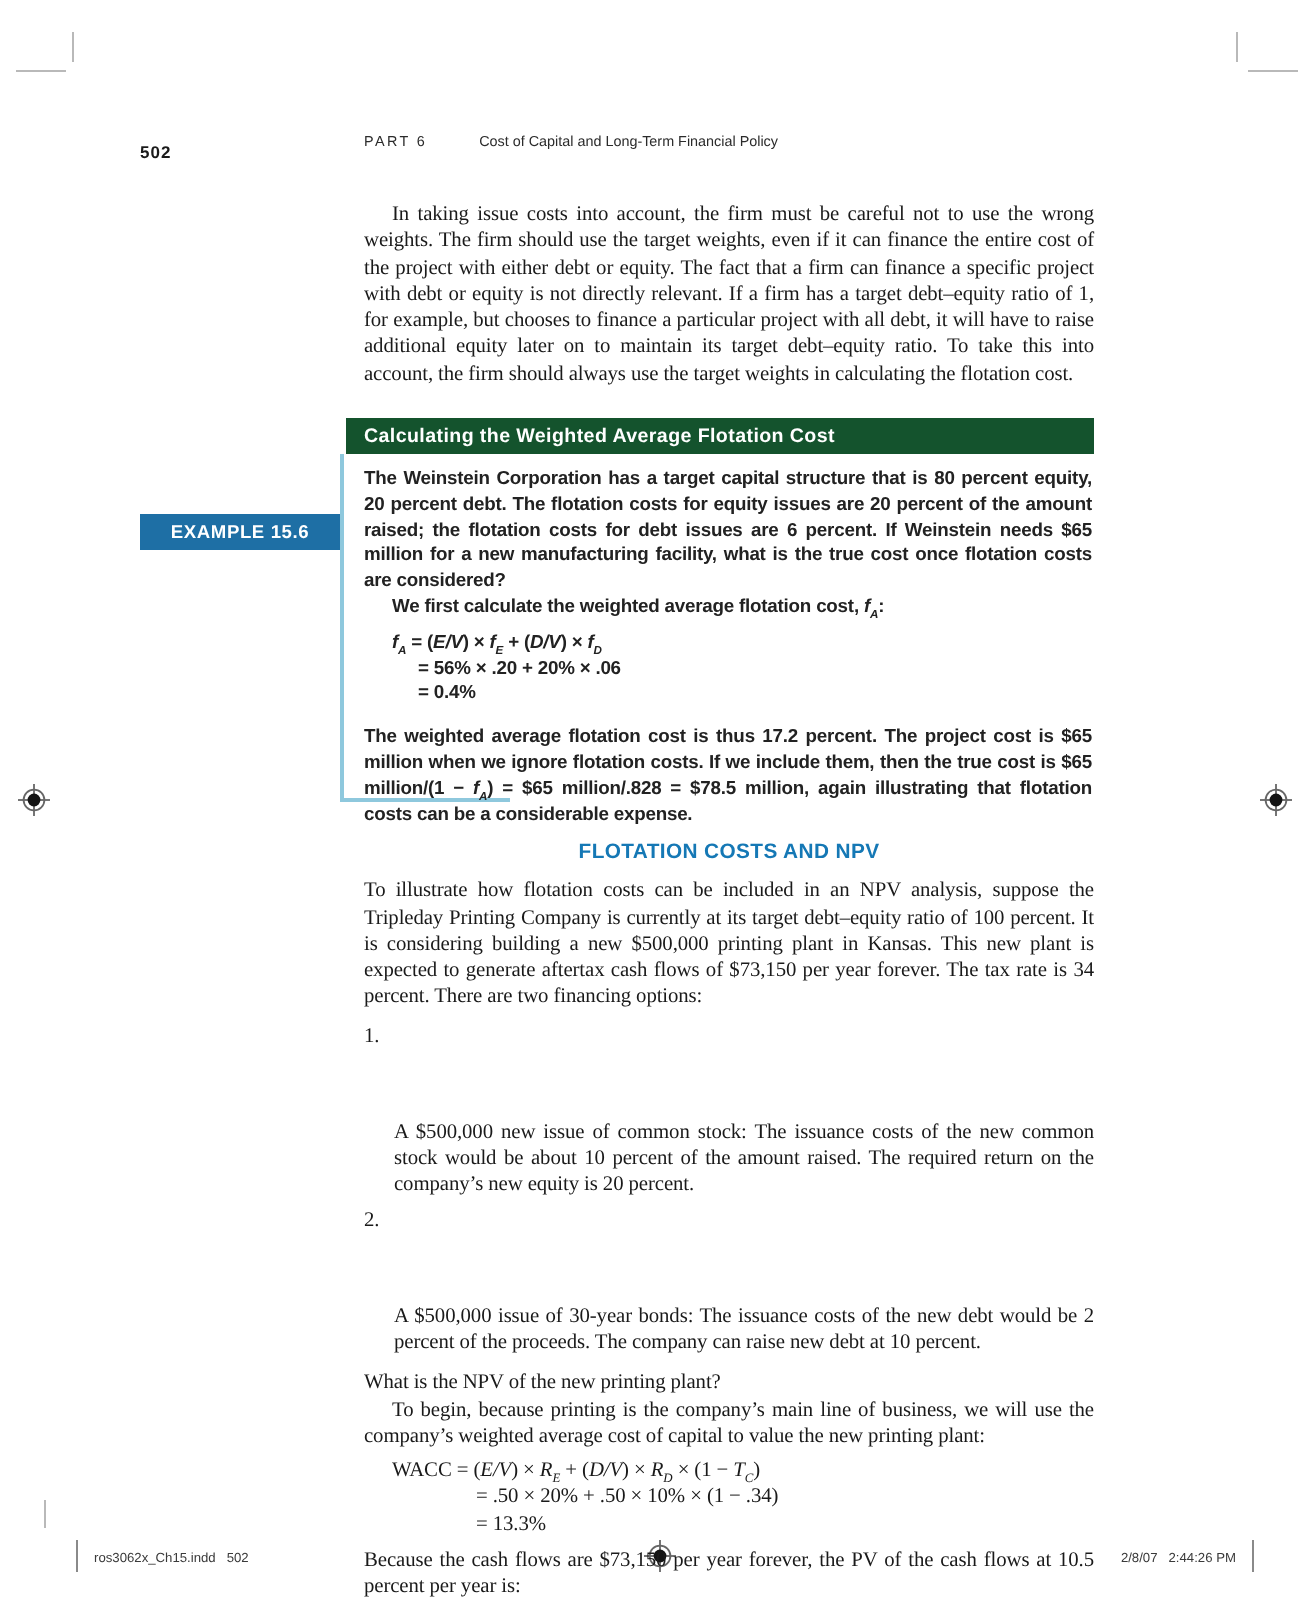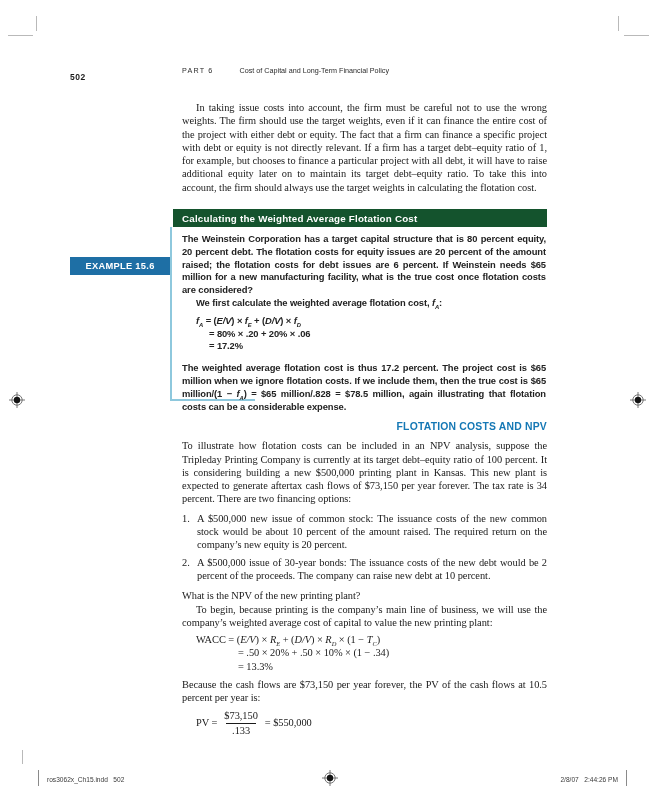--- a/index.html
+++ b/index.html
@@ -34,26 +34,26 @@
     font-family:"Liberation Sans",sans-serif;font-size:9.4px;line-height:12.8px;
     text-align:justify;color:#222;letter-spacing:-0.1px;font-weight:bold;}
   .ex-content .leadin{text-indent:14px;text-align:left;}
   .formula{margin:5px 0 5px 14px;text-align:left;}
   .formula .cont{padding-left:13px;}
   .formula-line{white-space:nowrap;}
   .ex-p2{margin-top:9px;}
   
   .section{top:420px;left:182px;width:365px;}
   .sec-heading{font-family:"Liberation Sans",sans-serif;font-weight:bold;font-size:10.4px;
-    letter-spacing:.2px;margin-bottom:6px;text-align:right;}
+    letter-spacing:.2px;margin-bottom:6px;text-align:center;}
   .num-list{margin-top:6px;}
   .num-item{display:flex;}
   .num-item + .num-item{margin-top:4px;}
   .num-item .num{width:15px;flex:none;}
-  .num-item .itxt{flex:1;text-align:justify;}
+  .num-item .itxt{flex:1;text-align:justify;margin-top:48px;}
   .question{margin-top:7px;text-align:left;}
   .wacc{margin:4px 0 0 14px;text-align:left;}
   .wacc .cont{padding-left:42px;}
   .p-after{margin-top:5px;}
   .pv-row{margin:5px 0 0 14px;display:flex;align-items:center;text-align:left;}
   .frac{display:inline-flex;flex-direction:column;align-items:center;margin:0 5px;line-height:12px;text-align:right;}
   .frac .den{border-top:1px solid #1a1a1a;padding:1px 6px 0 6px;}
   .frac .nume{padding:0 2px 1px 2px;}
   sub{font-size:0.62em;line-height:0;}
   i{font-family:"Liberation Serif",serif;}
@@ -105,22 +105,22 @@
 <div class="abs ex-label" style="background-color: rgb(30, 111, 165);">EXAMPLE 15.6</div>
 <div class="abs ex-title" style="background-color: #14532d;">Calculating the Weighted Average Flotation Cost</div>
 <div class="abs ex-rule-v" style="background-color: rgb(142, 200, 221);"></div>
 <div class="abs ex-rule-h" style="background-color: rgb(142, 200, 221);"></div>
 
 <div class="abs ex-content">
   <div>The Weinstein Corporation has a target capital structure that is 80 percent equity, 20 percent debt. The flotation costs for equity issues are 20 percent of the amount raised; the flotation costs for debt issues are 6 percent. If Weinstein needs $65 million for a new manufacturing facility, what is the true cost once flotation costs are considered?</div>
   <div class="leadin">We first calculate the weighted average flotation cost, <i>f</i><sub><i>A</i></sub>:</div>
   <div class="formula">
     <div class="formula-line"><i>f</i><sub><i>A</i></sub> = (<i>E/V</i>) × <i>f</i><sub><i>E</i></sub> + (<i>D/V</i>) × <i>f</i><sub><i>D</i></sub></div>
-    <div class="formula-line cont">= 80% × .20 + 20% × .06</div>
-    <div class="formula-line cont">= 17.2%</div>
+    <div class="formula-line cont">= 56% × .20 + 20% × .06</div>
+    <div class="formula-line cont">= 0.4%</div>
   </div>
   <div class="ex-p2">The weighted average flotation cost is thus 17.2 percent. The project cost is $65 million when we ignore flotation costs. If we include them, then the true cost is $65 million/(1 − <i>f</i><sub><i>A</i></sub>) = $65 million/.828 = $78.5 million, again illustrating that flotation costs can be a considerable expense.</div>
 </div>
 
 <div class="abs serif-body section">
   <div class="sec-heading" style="color: rgb(21, 120, 181);">FLOTATION COSTS AND NPV</div>
   <div>To illustrate how flotation costs can be included in an NPV analysis, suppose the Tripleday Printing Company is currently at its target debt–equity ratio of 100 percent. It is considering building a new $500,000 printing plant in Kansas. This new plant is expected to generate aftertax cash flows of $73,150 per year forever. The tax rate is 34 percent. There are two financing options:</div>
   <div class="num-list">
     <div class="num-item">
       <span class="num">1.</span>

